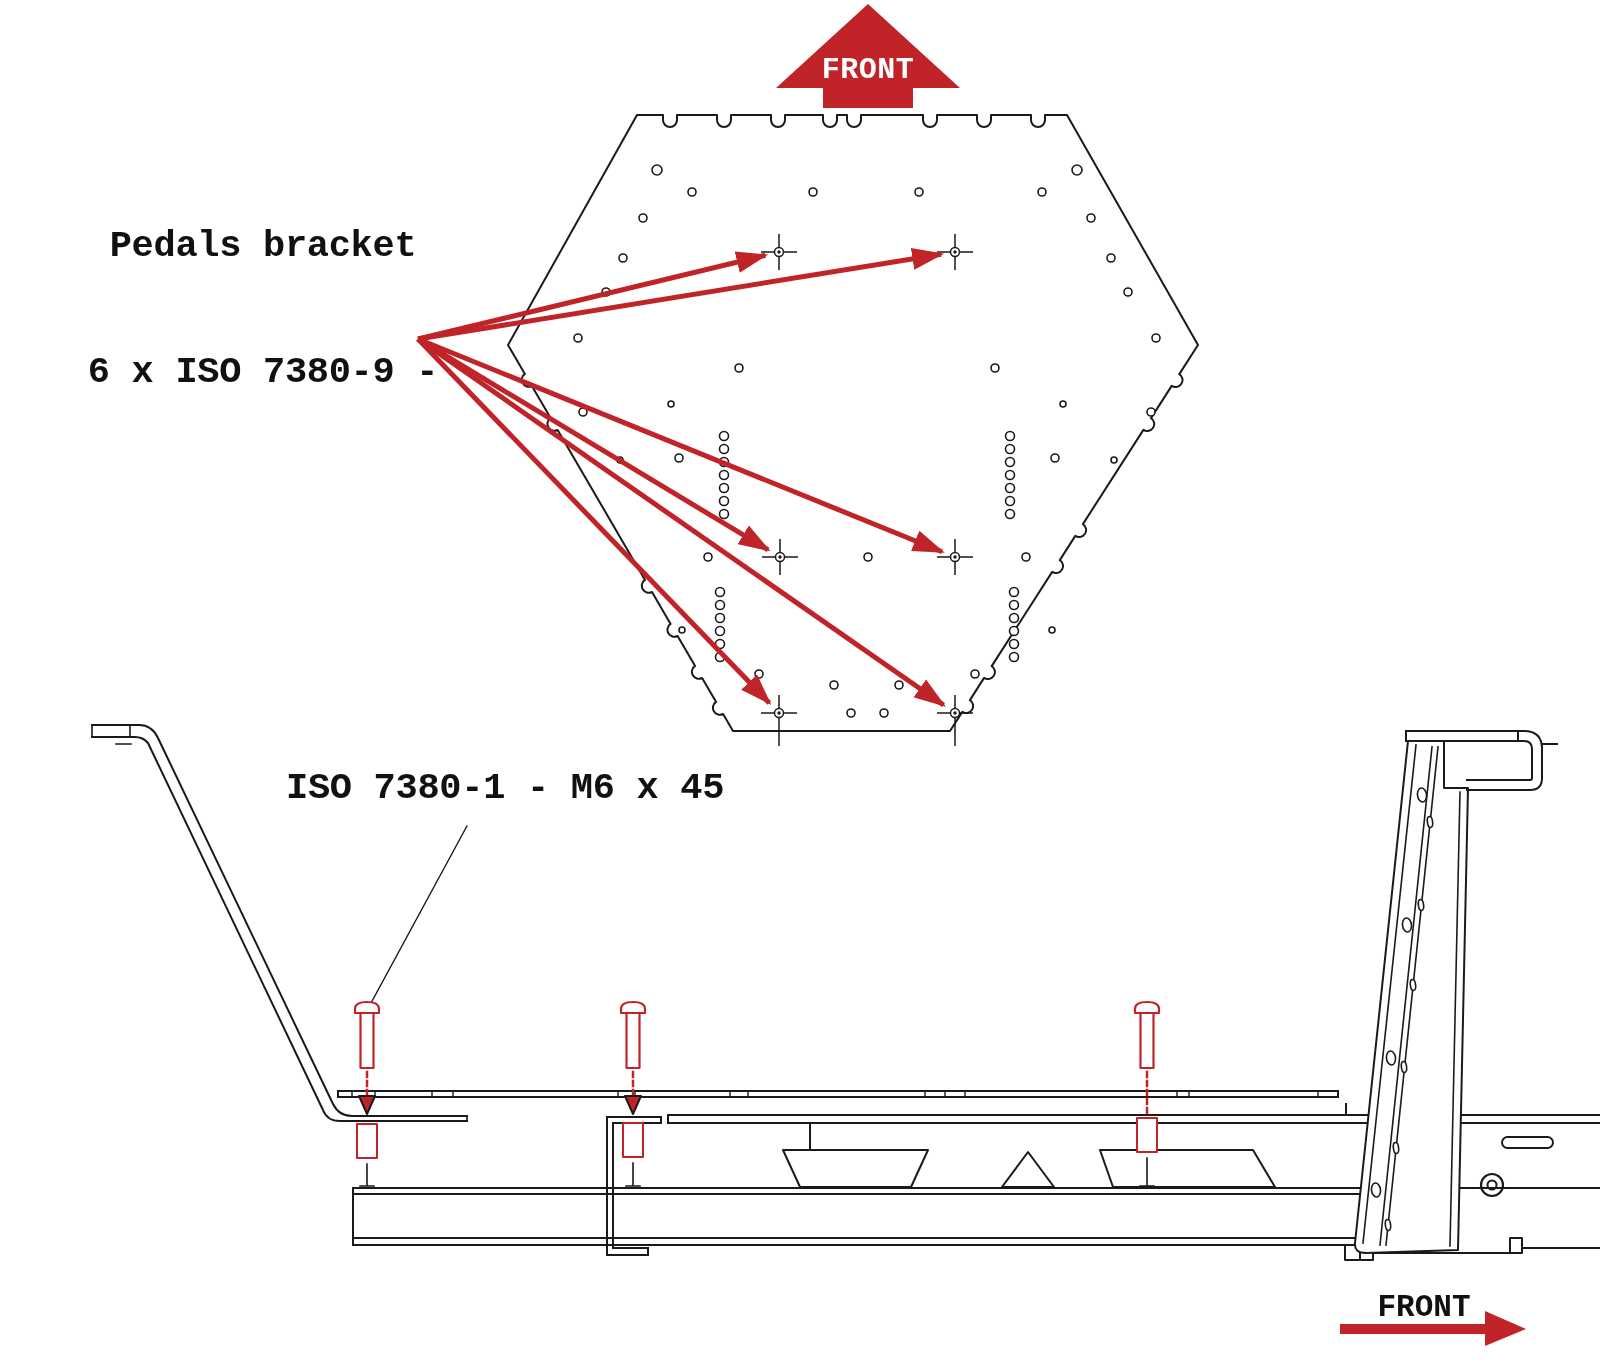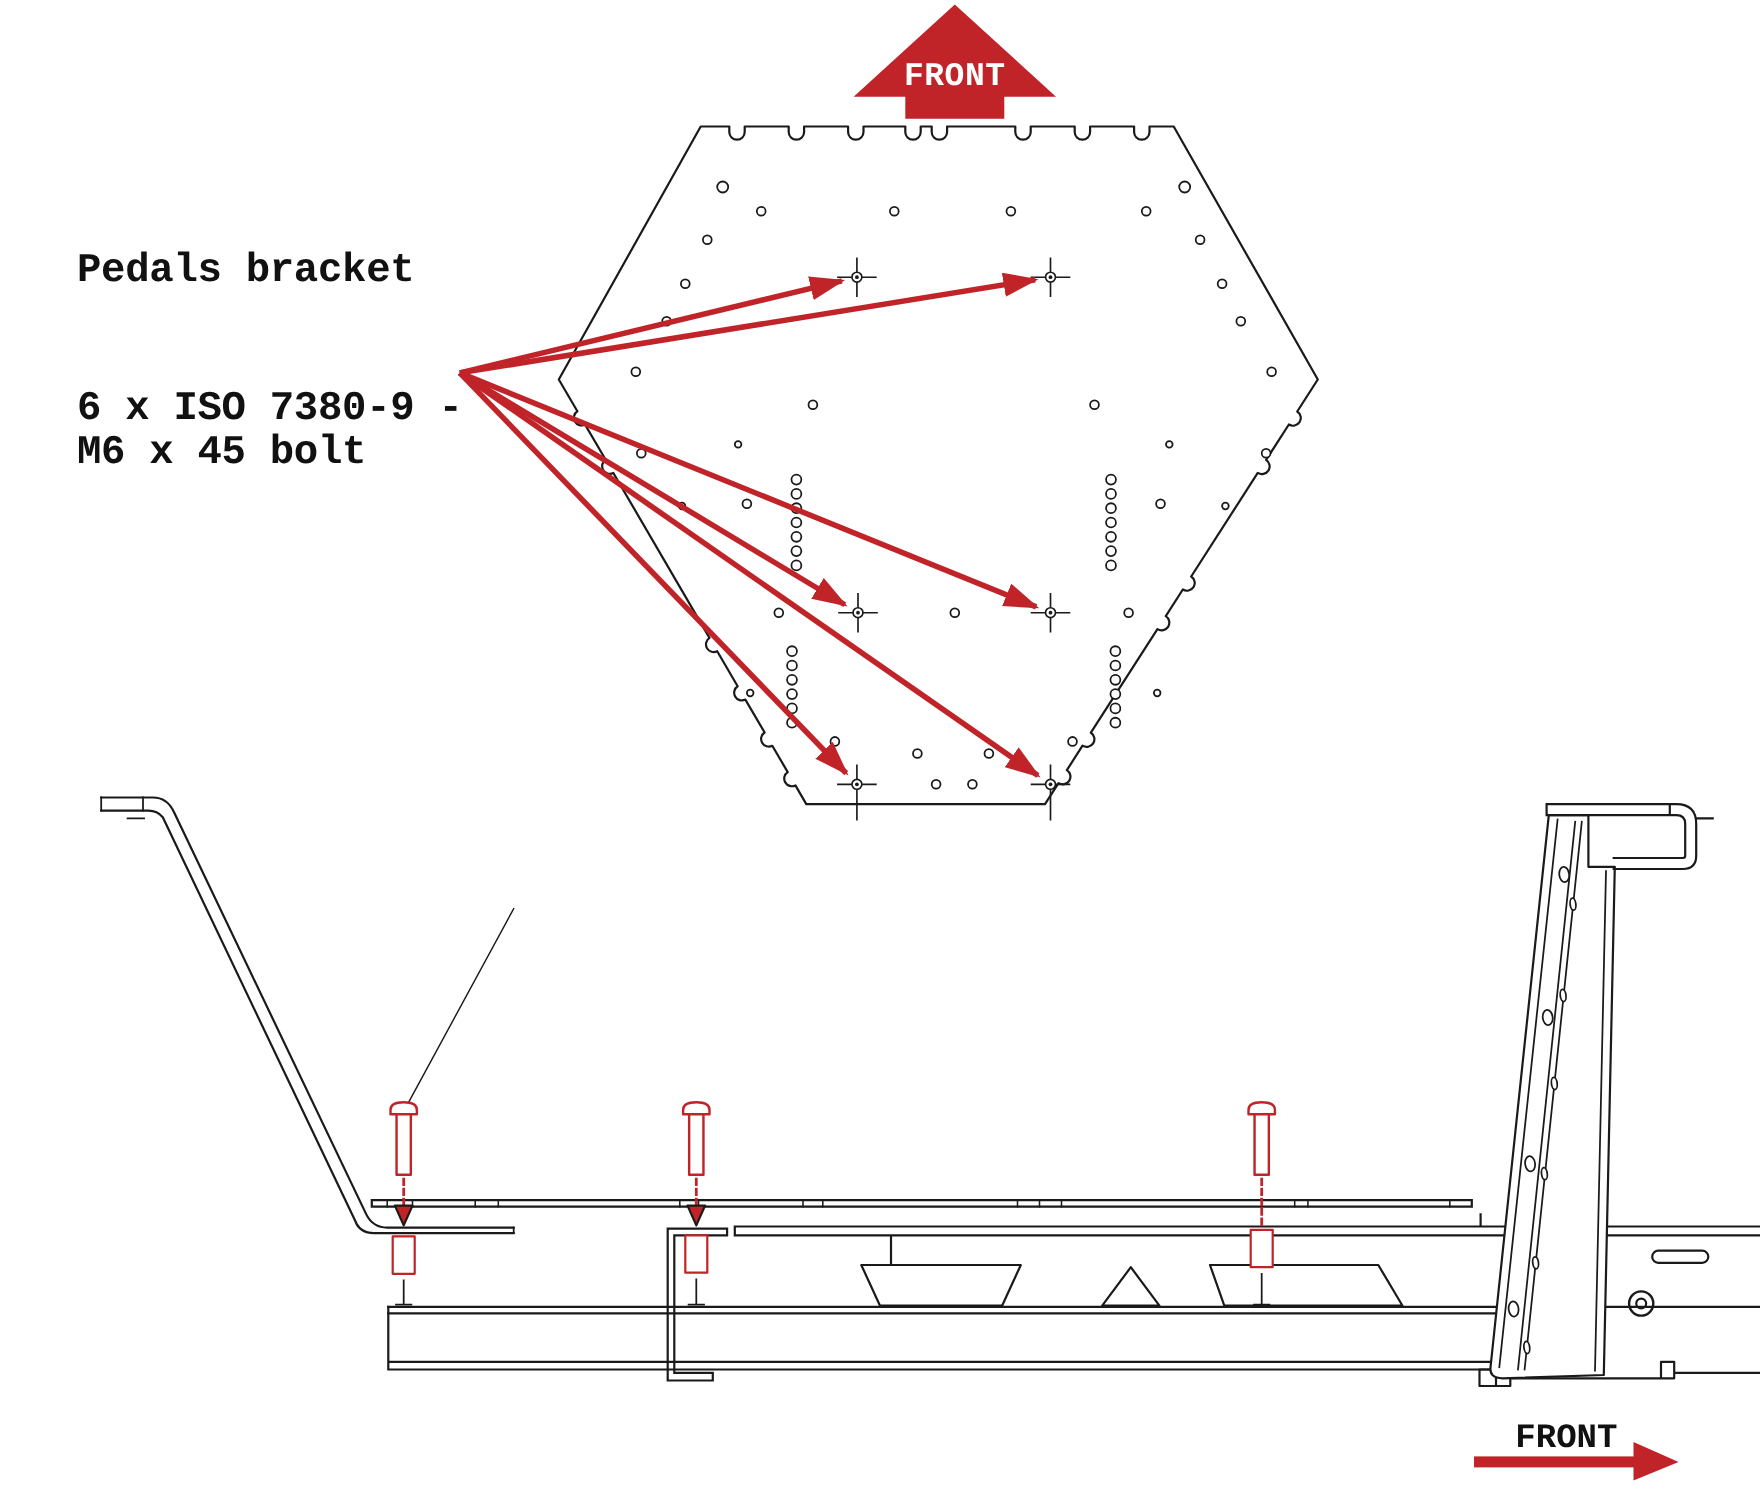--- a/index.html
+++ b/index.html
@@ -1,20 +1,20 @@
 <!DOCTYPE html>
 <html><head>
 <meta charset="utf-8">
 <style>
   html,body{margin:0;padding:0;background:#fff;}
   #stage{position:relative;width:1600px;height:1363px;background:#fff;overflow:hidden;
          font-family:Liberation Mono, monospace;margin-left:30px;}
   svg{position:absolute;left:0;top:0;}
   .lbl{position:absolute;color:#111;font-weight:700;line-height:40px;letter-spacing:-0.3px;}
-  .lbl.center{}
+  .lbl.center{text-align:center;}
   #front-top-label{position:absolute;left:763px;top:53px;width:150px;text-align:center;
     color:#fff;font-size:30px;font-weight:700;letter-spacing:0.5px;}
   #title-block{left:40px;top:226px;width:386px;font-size:37px;}
   #spec-block{left:40px;top:352px;width:386px;font-size:37px;}
   #iso-label{left:256px;top:768px;width:500px;font-size:37px;}
   #side-caption{left:686px;top:1282px;width:300px;font-size:37px;}
   #front-bottom-label{left:1324px;top:1290px;width:140px;font-size:31px;text-align:center;
     position:absolute;color:#111;font-weight:700;}
 </style>
 </head>
@@ -245,19 +245,19 @@
 </svg>
 
 <div id="front-top-label">FRONT</div>
 
 <div class="lbl center" id="title-block">
   <div>Pedals bracket</div>
 </div>
 
 <div class="lbl center" id="spec-block">
   <div>6 x ISO 7380-9 -</div>
-  <div>M6 x 45 bolt</div>
 </div>
 
+<div class="lbl" id="iso-label">ISO 7380-1 - M6 x 45</div>
 
 
 <div id="front-bottom-label">FRONT</div>
 </div>
 
 </body></html>

